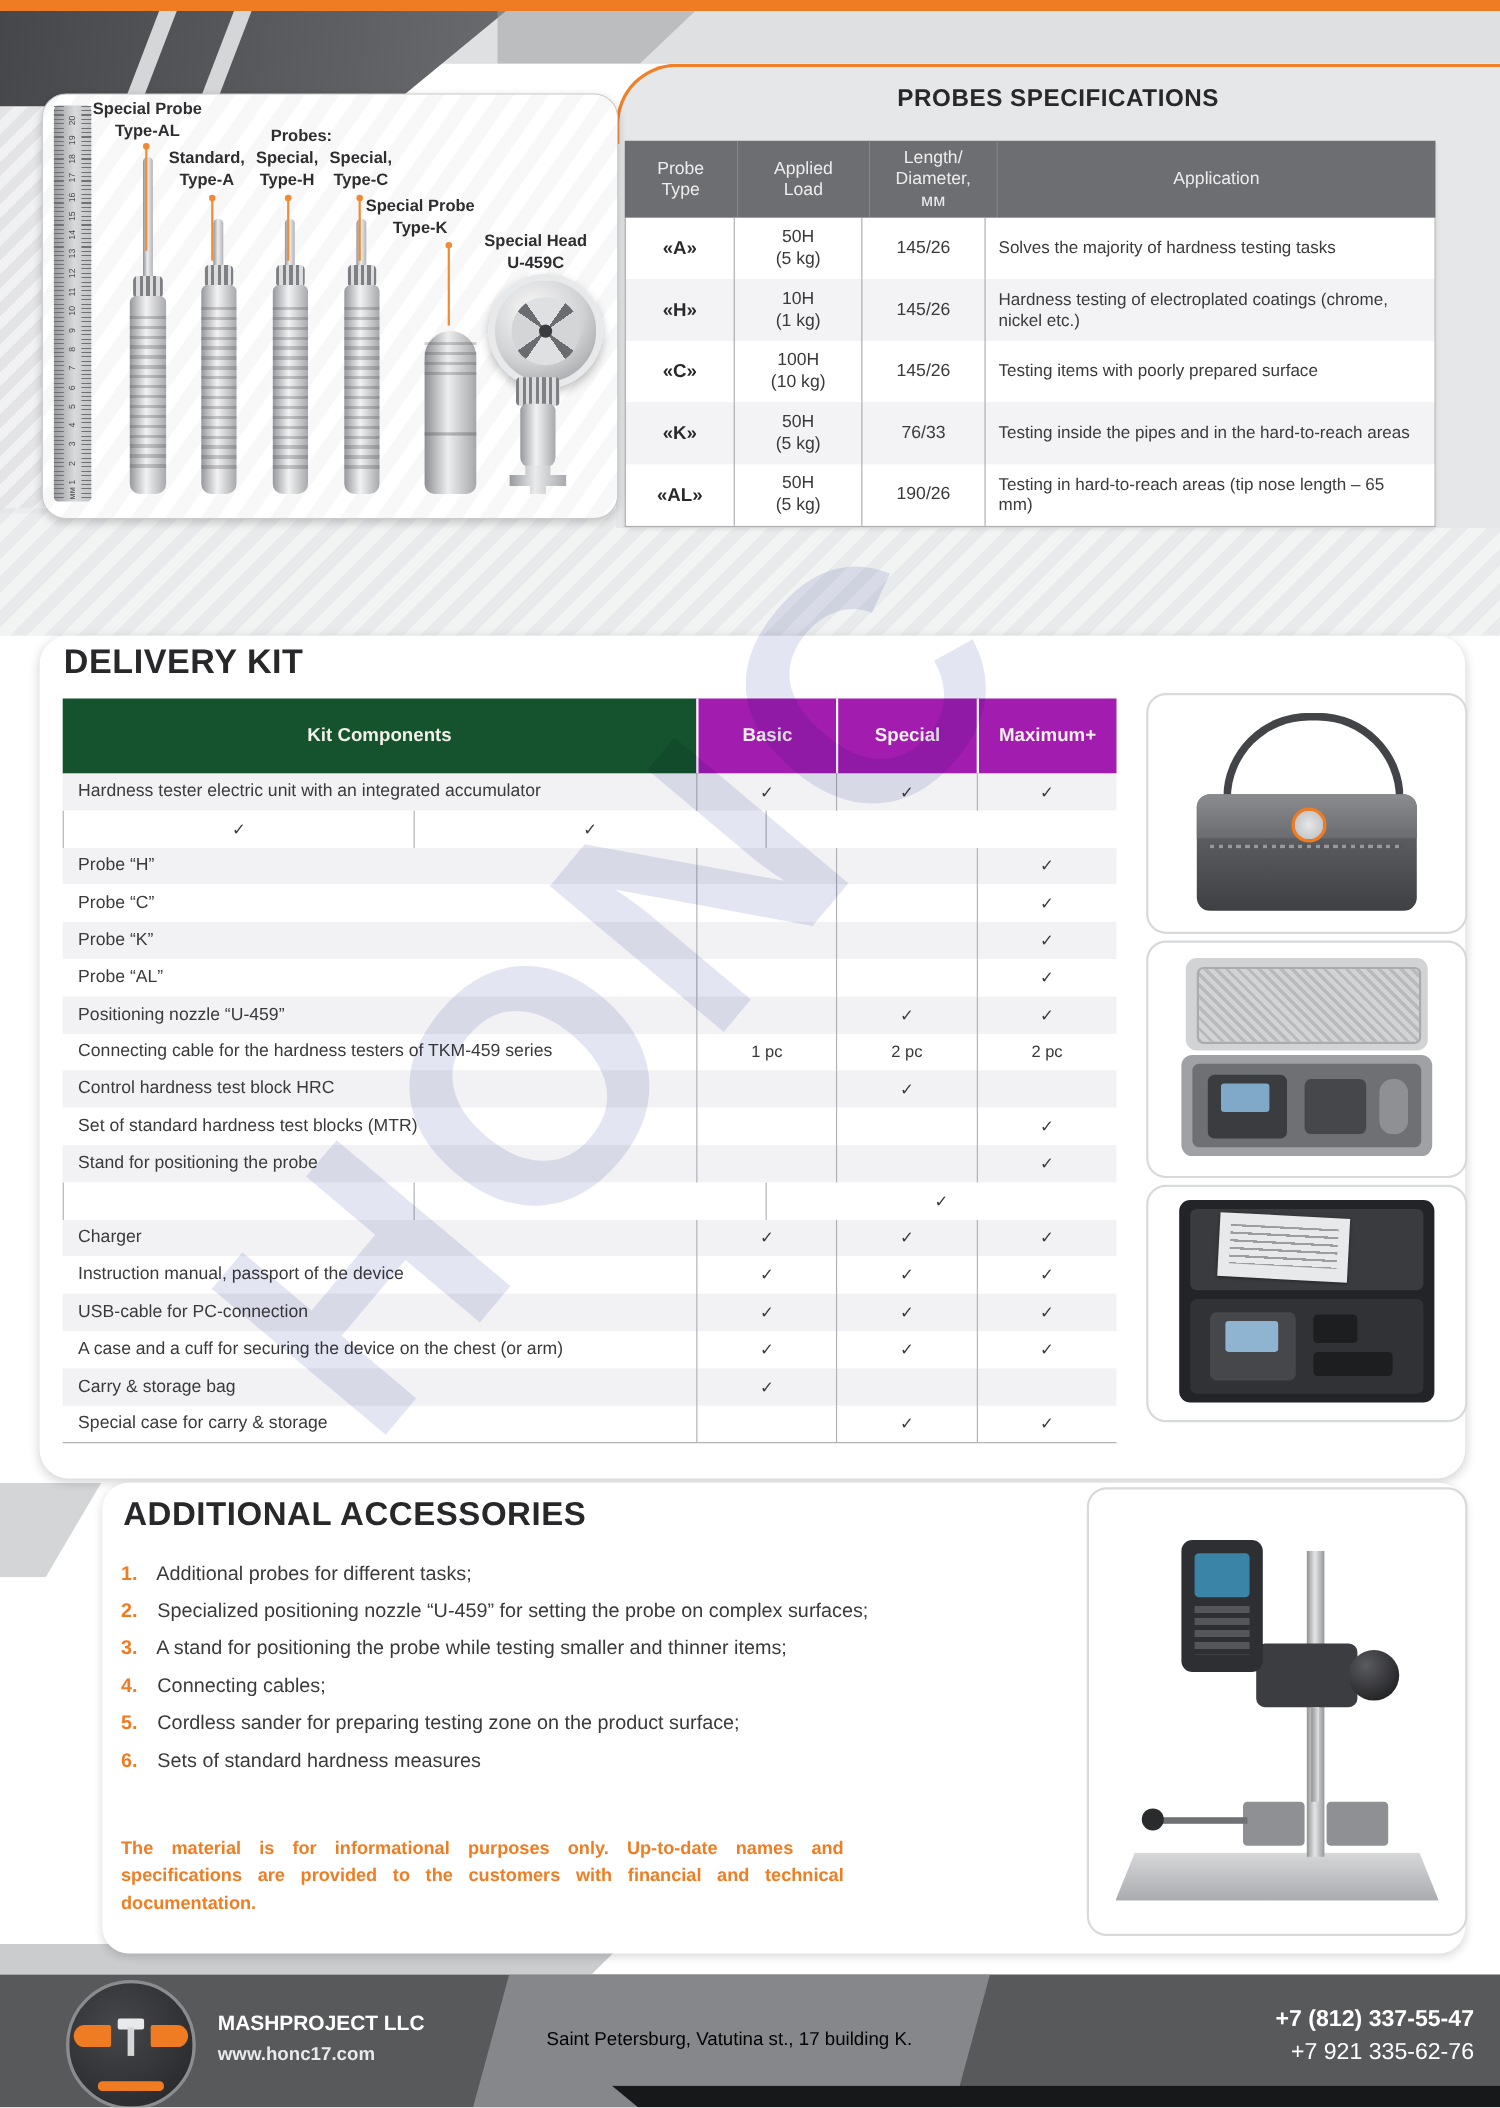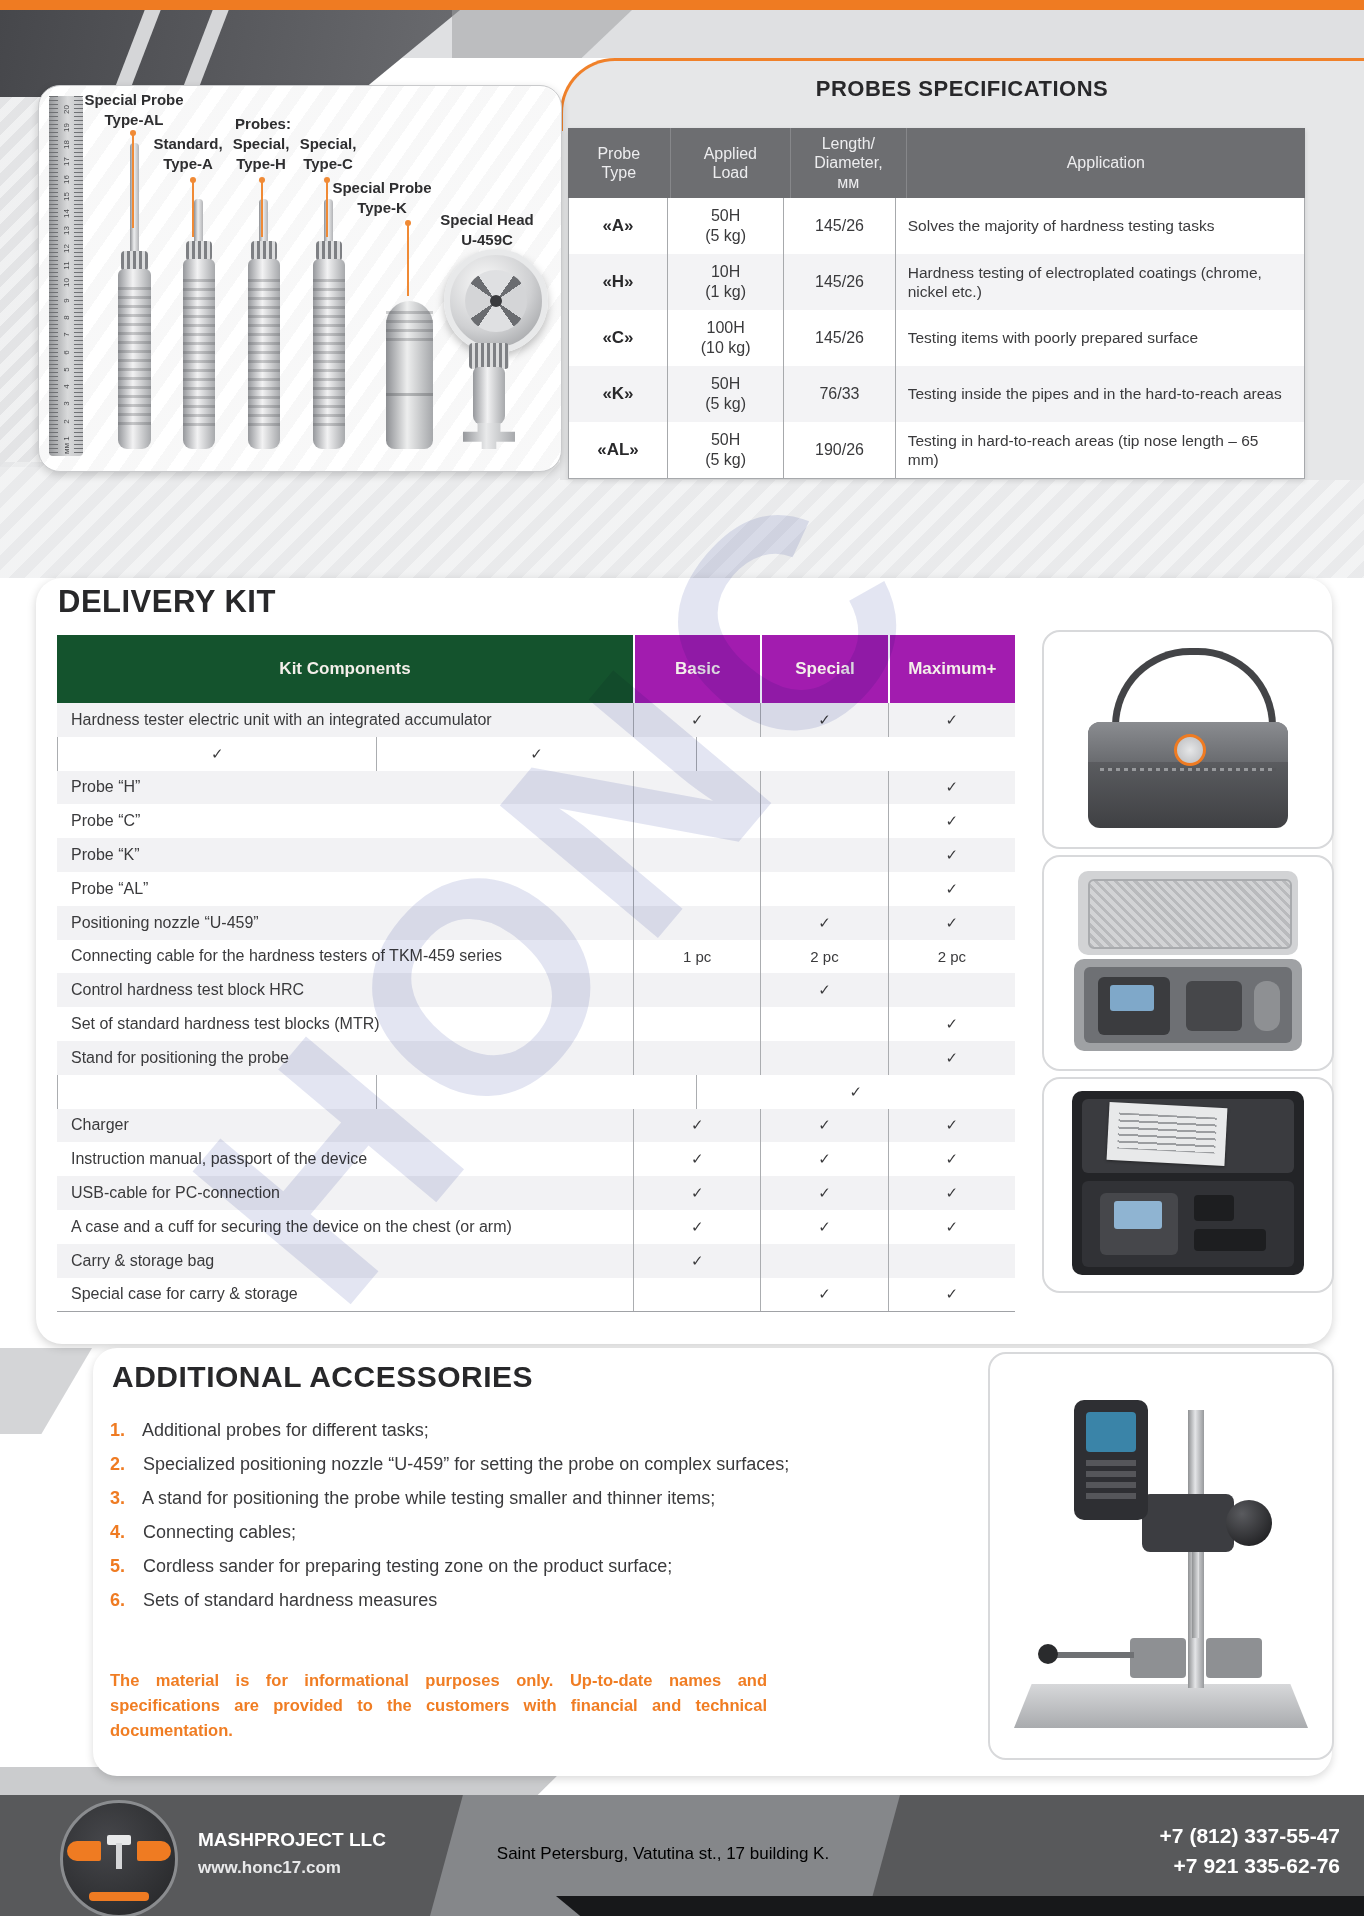--- a/index.html
+++ b/index.html
@@ -173,21 +173,21 @@
      border-radius:20px 4px 4px 20px;}
   .logo-wing-l{left:4px;} .logo-wing-r{right:4px;transform:scaleX(-1);}
   .logo-hammer{position:absolute;left:40px;top:28px;width:32px;height:40px;}
   .logo-hammer::before{content:"";position:absolute;left:4px;top:4px;width:24px;height:10px;background:#E8E9EA;border-radius:2px;}
   .logo-hammer::after{content:"";position:absolute;left:13px;top:12px;width:6px;height:26px;background:#D5D6D8;}
   .logo-band{position:absolute;left:26px;bottom:14px;width:60px;height:9px;background:#EF7B22;border-radius:4px;}
   .footer-company{left:198px;top:1829px;font-size:19px;font-weight:bold;color:#FFFFFF;z-index:5;}
   .footer-site{left:198px;top:1858px;font-size:17px;font-weight:bold;color:#E8E9EA;z-index:5;}
   .footer-address{left:468px;top:1844px;width:390px;font-size:17px;color:#000000;text-align:center;z-index:5;}
   .footer-phone1{left:1040px;top:1824px;width:300px;font-size:21px;font-weight:bold;color:#FFFFFF;text-align:right;z-index:5;}
-  .footer-phone2{left:1040px;top:1854px;width:300px;font-size:21px;font-weight:bold;color:#FFFFFF;text-align:right;z-index:5;}
+  .footer-phone2{left:1040px;top:1854px;width:300px;font-size:21px;font-weight:normal;color:#FFFFFF;text-align:right;z-index:5;}
   .footer-black{left:556px;top:1896px;width:808px;height:20px;background:#17181A;
      clip-path:polygon(0 0,100% 0,100% 100%,3% 100%);z-index:6;}
 </style>
 </head>
 <body>
 
 <div class="page">
 
   <div class="abs top-orange"></div>
   <div class="abs top-band"></div>
@@ -258,21 +258,21 @@
     <div class="abs head-inner" style="left:426px;top:184px;width:62px;height:62px;"></div>
     <div class="abs head-hole" style="left:451px;top:209px;width:12px;height:12px;"></div>
     <div class="abs metal-cap" style="left:430px;top:257px;width:40px;height:26px;"></div>
     <div class="abs metal-body" style="left:434px;top:281px;width:32px;height:58px;"></div>
     <div class="abs nozzle-base" style="left:424px;top:337px;width:52px;height:26px;"></div>
   </div>
 
   <div class="abs plabel pre" style="left:78px;top:90px;width:112px;">Special Probe
 Type-AL</div>
   <div class="abs leader" style="left:132px;top:134px;height:94px;"></div>
-  <div class="abs plabel" style="left:225px;top:114px;width:76px;">Probes:</div>
+  <div class="abs plabel" style="left:236px;top:114px;width:76px;">Probes:</div>
   <div class="abs plabel pre" style="left:148px;top:134px;width:80px;">Standard,
 Type-A</div>
   <div class="abs leader" style="left:192px;top:181px;height:56px;"></div>
   <div class="abs plabel pre" style="left:225px;top:134px;width:72px;">Special,
 Type-H</div>
   <div class="abs leader" style="left:261px;top:181px;height:56px;"></div>
   <div class="abs plabel pre" style="left:292px;top:134px;width:72px;">Special,
 Type-C</div>
   <div class="abs leader" style="left:326px;top:181px;height:56px;"></div>
   <div class="abs plabel pre" style="left:330px;top:178px;width:104px;">Special Probe

